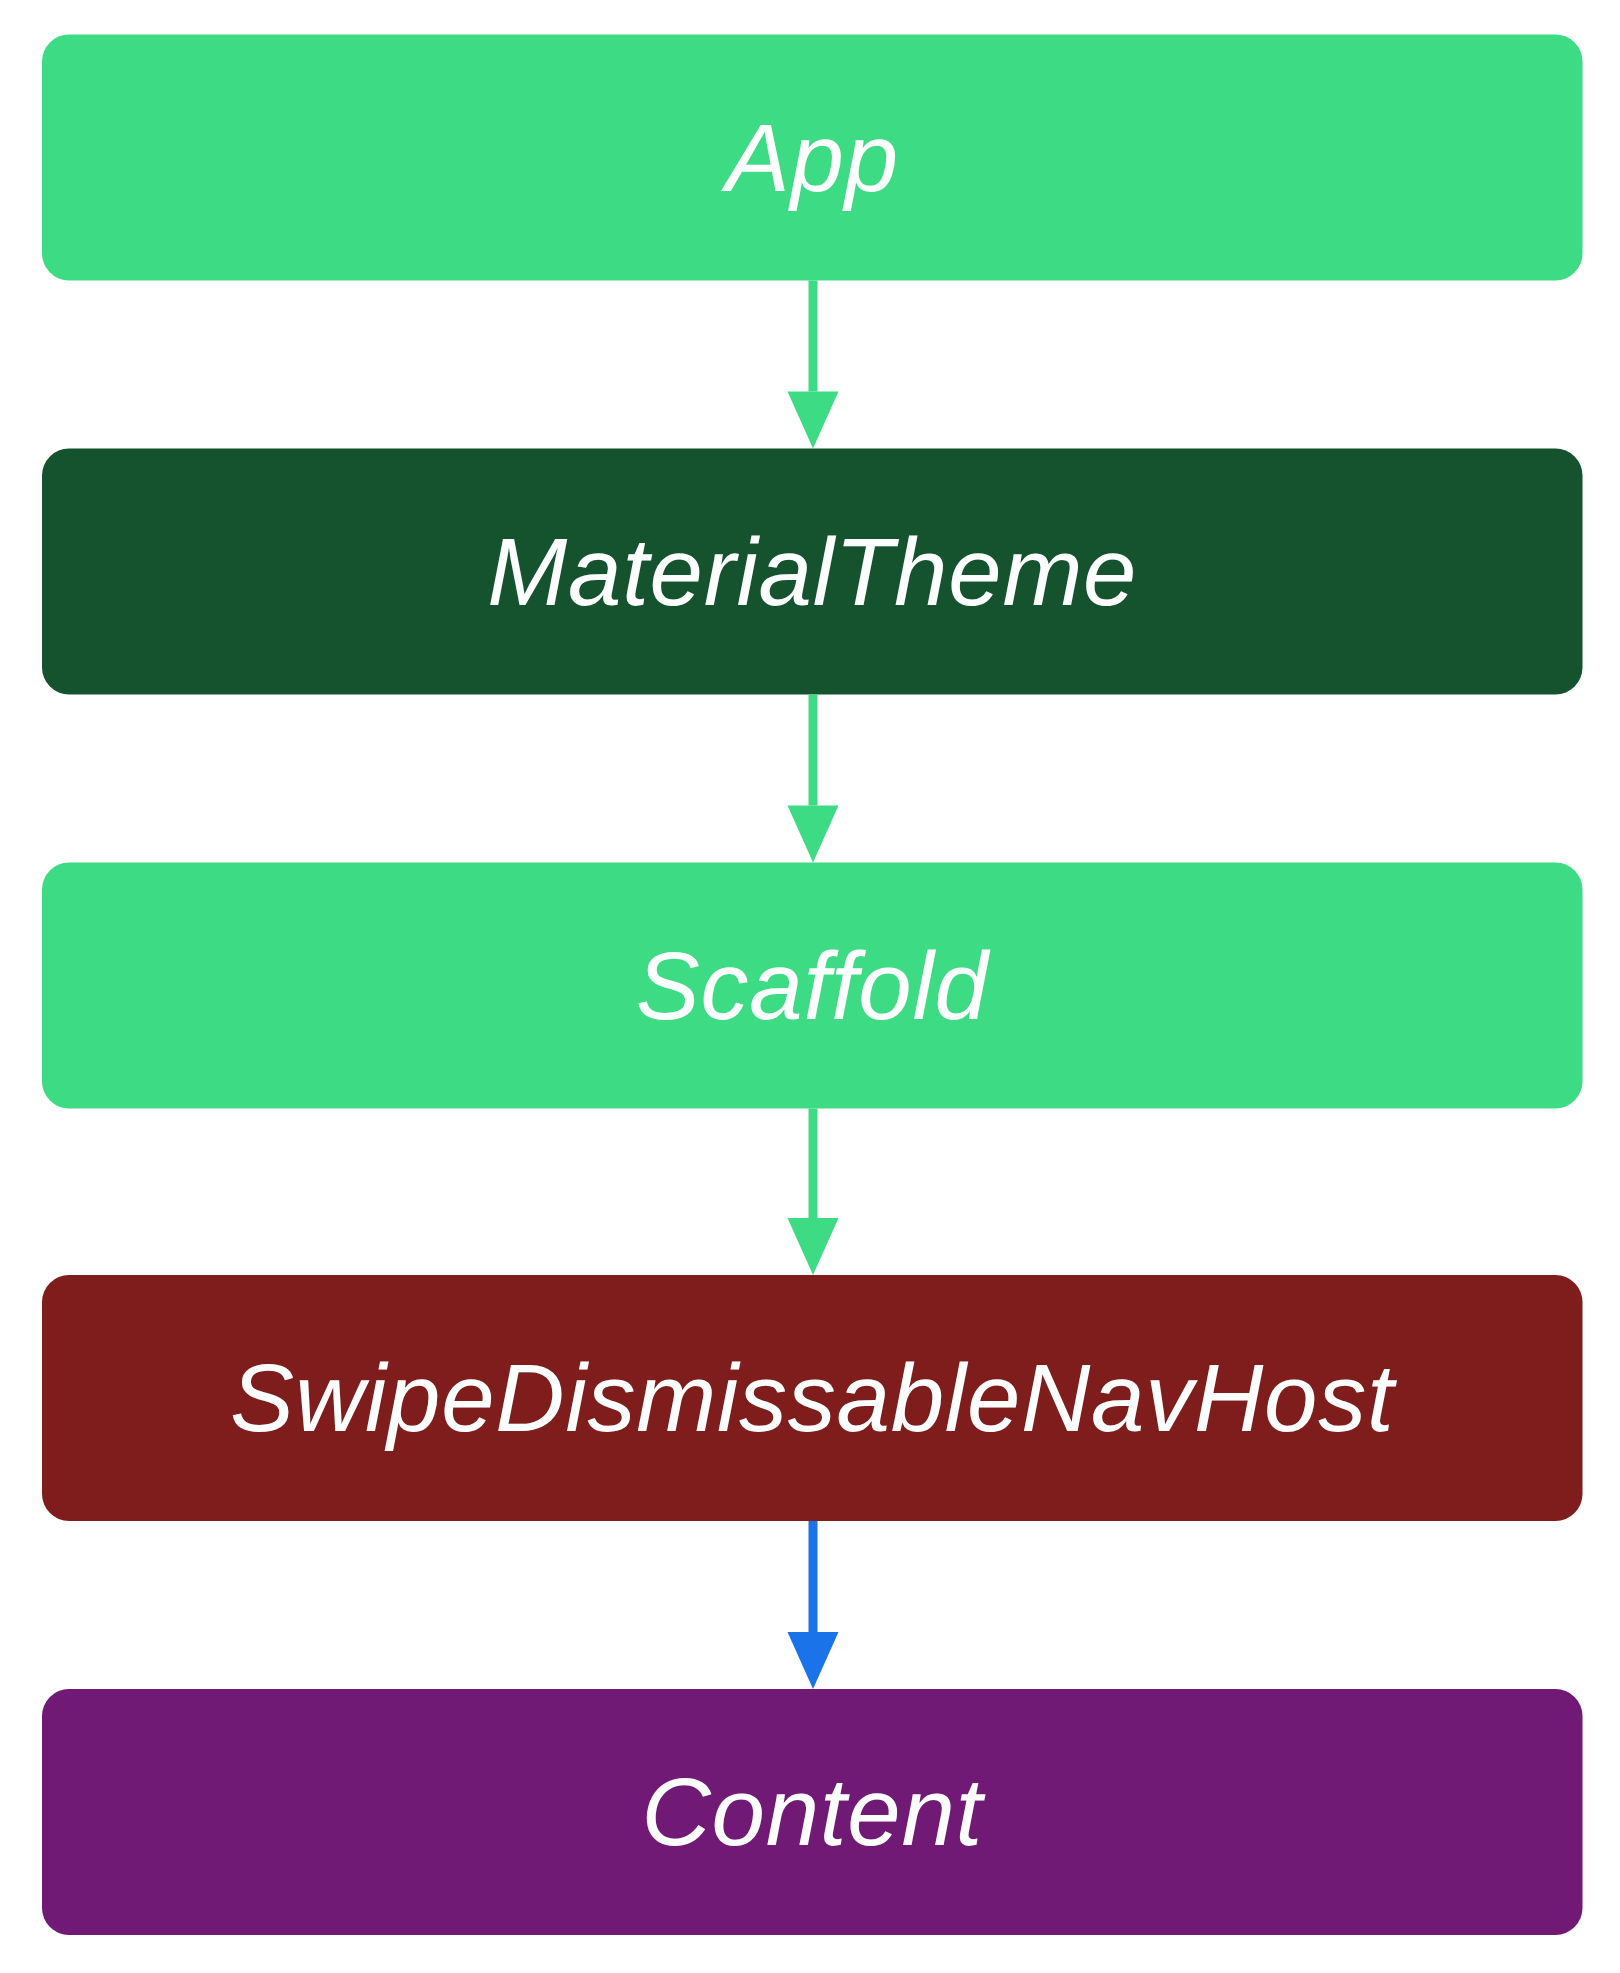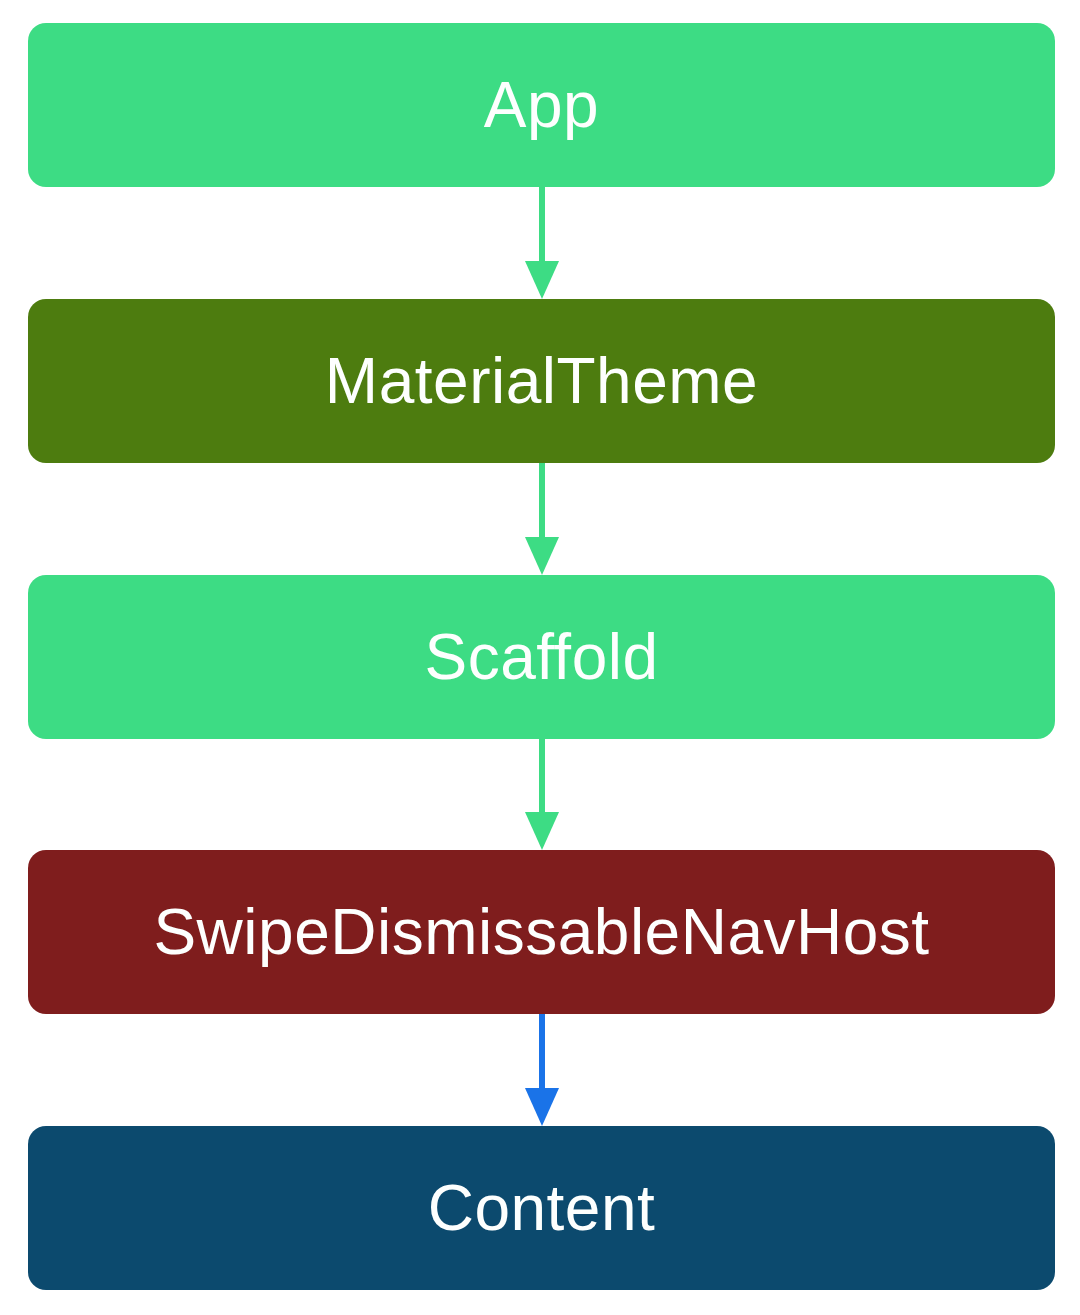--- a/index.html
+++ b/index.html
@@ -1,15 +1,15 @@
 <!DOCTYPE html>
 <html><head>
 <meta charset="utf-8">
 <style>
-  * { margin: 0; padding: 0; box-sizing: border-box; }
+  * { margin: 0; padding: 0; box-sizing: border-box; font-style: italic; }
   html, body {
     background: #ffffff;
     font-family: "Liberation Sans", "DejaVu Sans", sans-serif;
   }
   .canvas {
     position: relative;
     width: 1080px;
     height: 1315px;
     background: #ffffff;
     overflow: hidden;
@@ -62,37 +62,37 @@
 <div class="canvas">
   <div class="diagram">
 
     <div class="node" style="background-color: rgb(61, 220, 132);">App</div>
 
     <div class="arrow">
       <div class="arrow-stem" style="background-color: rgb(61, 220, 132);"></div>
       <div class="arrow-head" style="border-top-color: rgb(61, 220, 132);"></div>
     </div>
 
-    <div class="node" style="background-color: #4d7c0f;">MaterialTheme</div>
+    <div class="node" style="background-color: #14532d;">MaterialTheme</div>
 
     <div class="arrow">
       <div class="arrow-stem" style="background-color: rgb(61, 220, 132);"></div>
       <div class="arrow-head" style="border-top-color: rgb(61, 220, 132);"></div>
     </div>
 
     <div class="node" style="background-color: rgb(61, 220, 132); text-align: center;">Scaffold</div>
 
     <div class="arrow">
       <div class="arrow-stem" style="background-color: rgb(61, 220, 132);"></div>
       <div class="arrow-head" style="border-top-color: rgb(61, 220, 132);"></div>
     </div>
 
     <div class="node" style="background-color: #7f1d1d;">SwipeDismissableNavHost</div>
 
     <div class="arrow">
       <div class="arrow-stem" style="background-color: rgb(26, 115, 232);"></div>
       <div class="arrow-head" style="border-top-color: rgb(26, 115, 232);"></div>
     </div>
 
-    <div class="node" style="background-color: #0c4a6e;">Content</div>
+    <div class="node" style="background-color: #701a75;">Content</div>
 
   </div>
 </div>
 
 </body></html>

